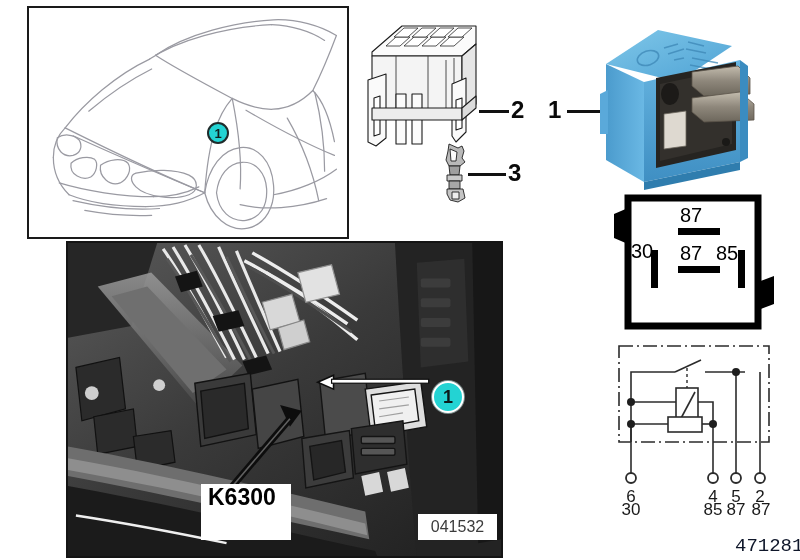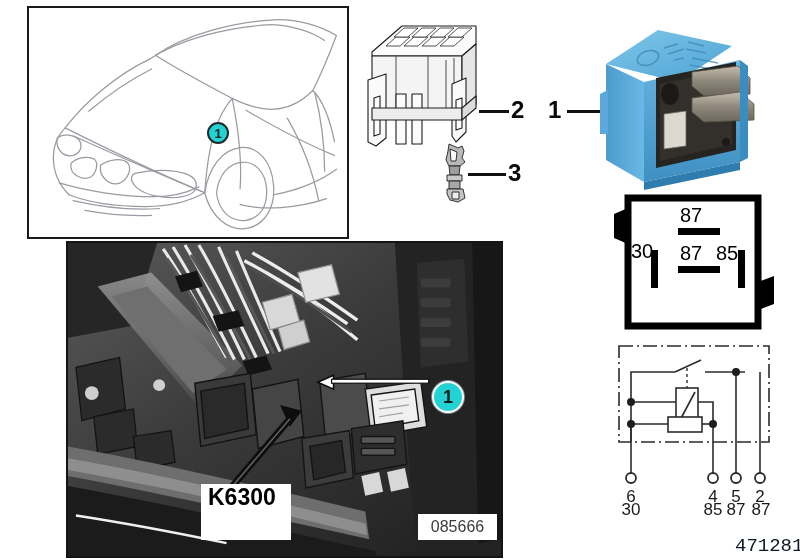--- a/index.html
+++ b/index.html
@@ -526,15 +526,15 @@
     </g>
   </svg>
 </div>
 
 <div class="abs callout" id="callout-photo">1</div>
 
 <div class="abs photo-label" id="label-kx">
   <span>K6300</span>
 </div>
 
-<div class="abs photo-label" id="label-photoid">085666</div>
+<div class="abs photo-label" id="label-photoid">041532</div>
 
 <div class="abs" id="doc-number">471281</div>
 
 </body></html>

